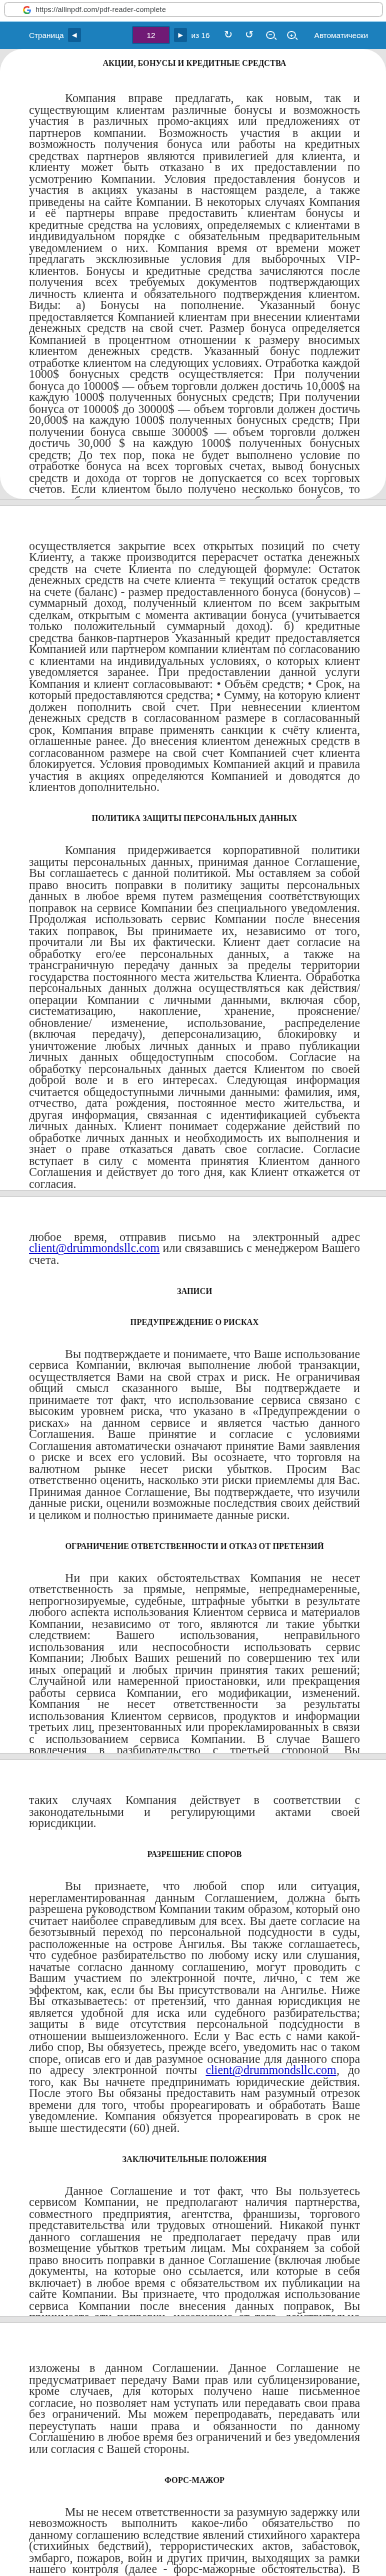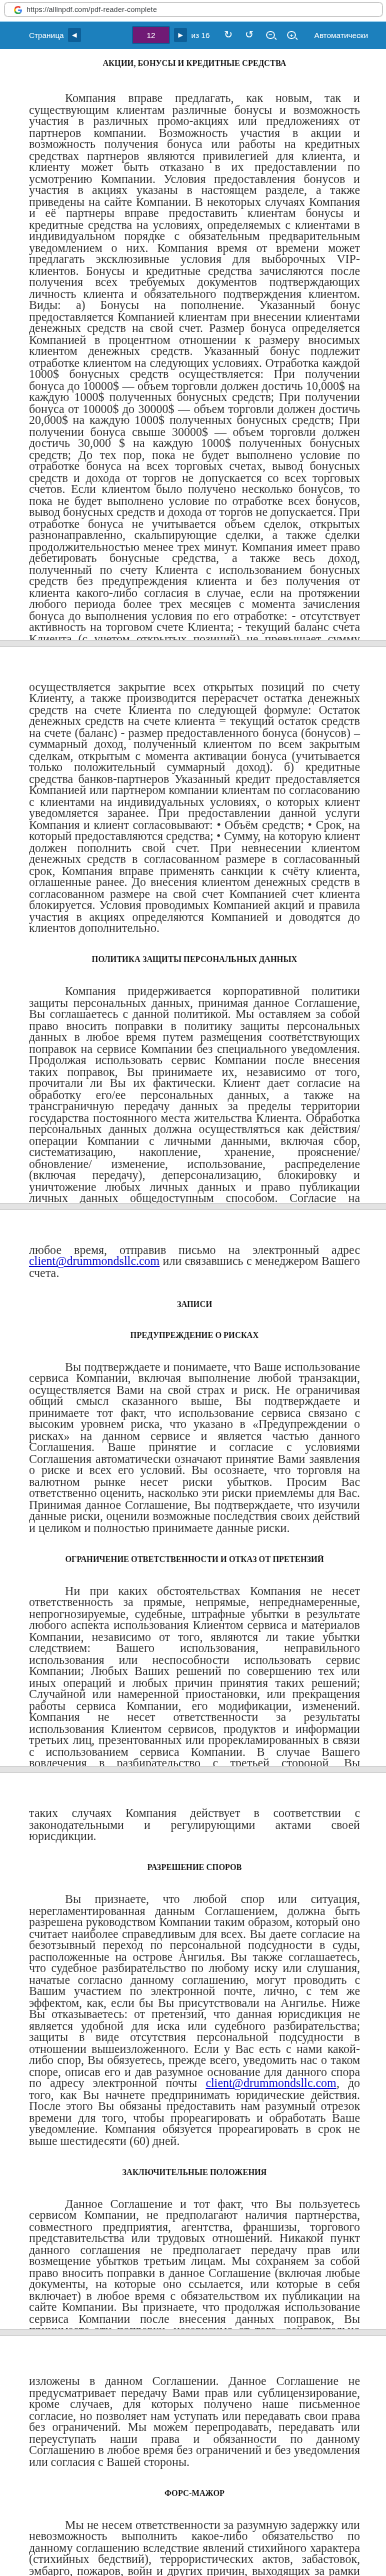--- a/index.html
+++ b/index.html
@@ -1,21 +1,21 @@
 <!DOCTYPE html>
 <html style="font-size:8.2px"><head>
 <meta charset="utf-8">
 <style>
   html,body{margin:0;padding:0;}
   body{width:386px;background:#e3e3e3;font-family:"Liberation Sans",sans-serif;}
 
   
   .urlwrap{height:20.6px;background:#ffffff;position:relative;}
   .urlbar{position:absolute;left:3.6px;right:3px;top:2.1px;height:15px;border:1px solid #c9c9c9;
-          border-radius:3.6px;display:flex;align-items:center;padding:0 9px;gap:4.6px;background:#fff;box-sizing:border-box;}
+          border-radius:3.6px;display:flex;align-items:center;padding:0 18px;gap:4.6px;background:#fff;box-sizing:border-box;}
   .urltext{font-size:7.2px;color:#3c4043;letter-spacing:0.1px;white-space:nowrap;}
   .gicon{width:8.2px;height:8.2px;flex:0 0 auto;display:block;}
 
   
   .toolbar{height:28px;background:#1c80bd;border-top:1.5px solid #9fd0ec;box-sizing:border-box;
            display:flex;align-items:center;color:#fff;font-size:7.7px;}
   .tb-left{display:flex;align-items:center;gap:4.1px;margin-left:29px;}
   .tb-right{display:flex;align-items:center;gap:12.4px;margin-left:auto;margin-right:12px;}
   .navbtn{width:13px;height:13.4px;background:#0d5f98;border:none;border-radius:1px;color:#fff;
           font-size:6.2px;line-height:13.4px;text-align:center;padding:0;cursor:pointer;display:block;}
@@ -31,23 +31,23 @@
               transform:rotate(-45deg);right:-2.1px;bottom:-2.1px;border-radius:0.5px;}
   .zoomsel{color:#fff;font-size:7.7px;background:none;border:none;cursor:pointer;}
 
   
   .page{background:#ffffff;padding:0 26px 0 29px;box-sizing:border-box;overflow:hidden;
         font-family:"Liberation Serif","DejaVu Serif",serif;color:#333;}
   .gap{height:7.2px;background:#e3e3e3;border-top:0.5px solid #d2d2d2;border-bottom:0.5px solid #d2d2d2;box-sizing:border-box;}
   .page p{margin:0;font-size:12px;line-height:11.5px;text-align:justify;}
   .page p.ind{text-indent:36px;}
   .hsec{font-size:8.2px;font-weight:bold;color:#151515;text-align:center;margin:20.6px 0;line-height:10.3px;}
-  #p12{height:591px;padding-top:10.3px;}
+  #p12{height:450px;padding-top:10.3px;border-radius:23px;}
   #p12 .hsec{margin:0 0 24px;}
-  #p13{height:556px;padding-top:35px;}
+  #p13{height:684px;padding-top:35px;}
   #p14{height:556px;padding-top:35px;}
   #p15{height:556px;padding-top:35px;}
   #p16{height:385px;padding-top:40px;}
   a.maillink{color:#0000cc;text-decoration:underline;}
 </style>
 </head>
 <body>
 
 <div class="urlwrap">
   <div class="urlbar">

